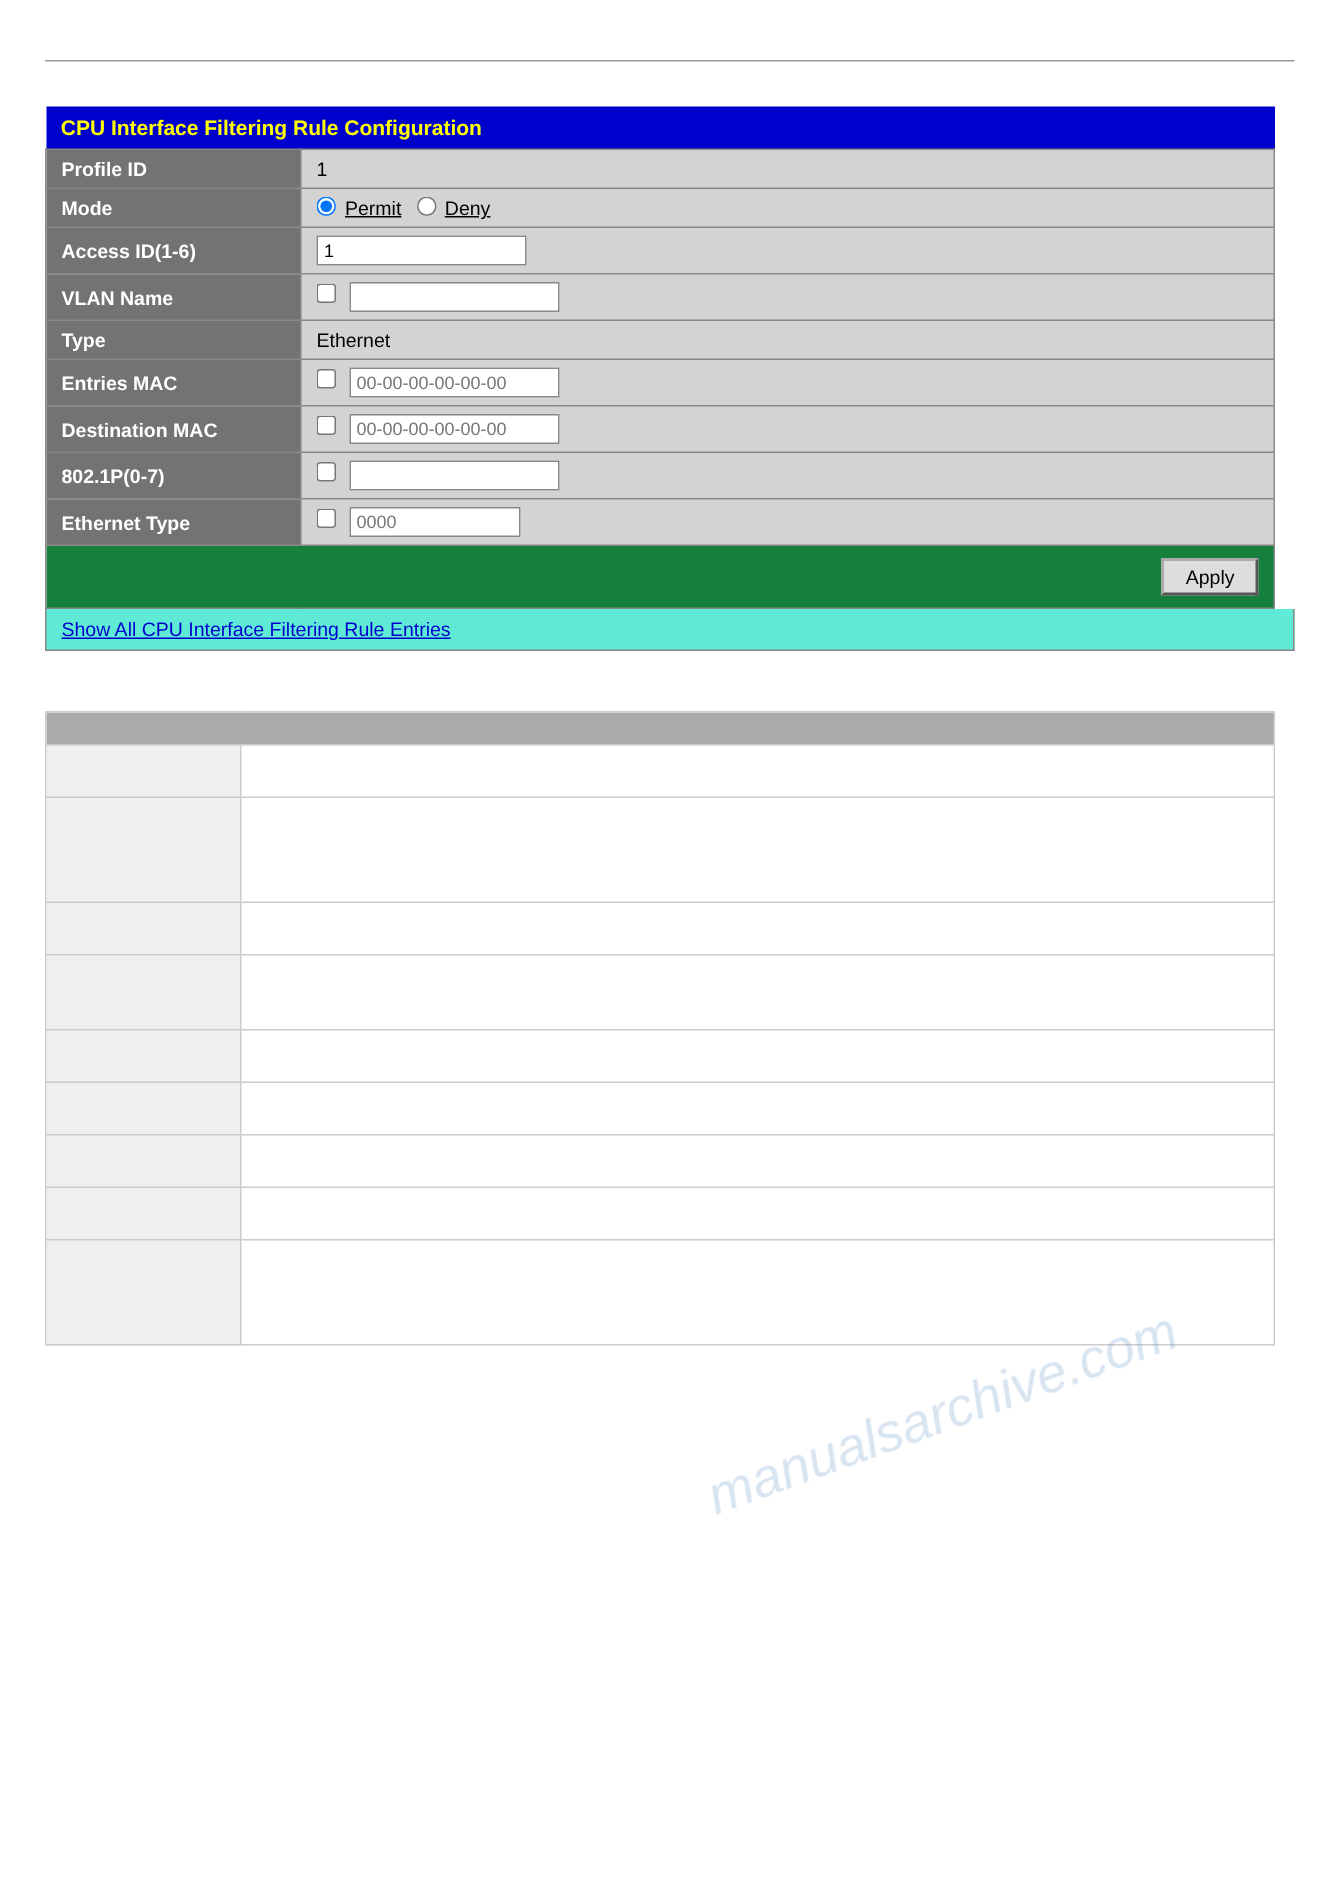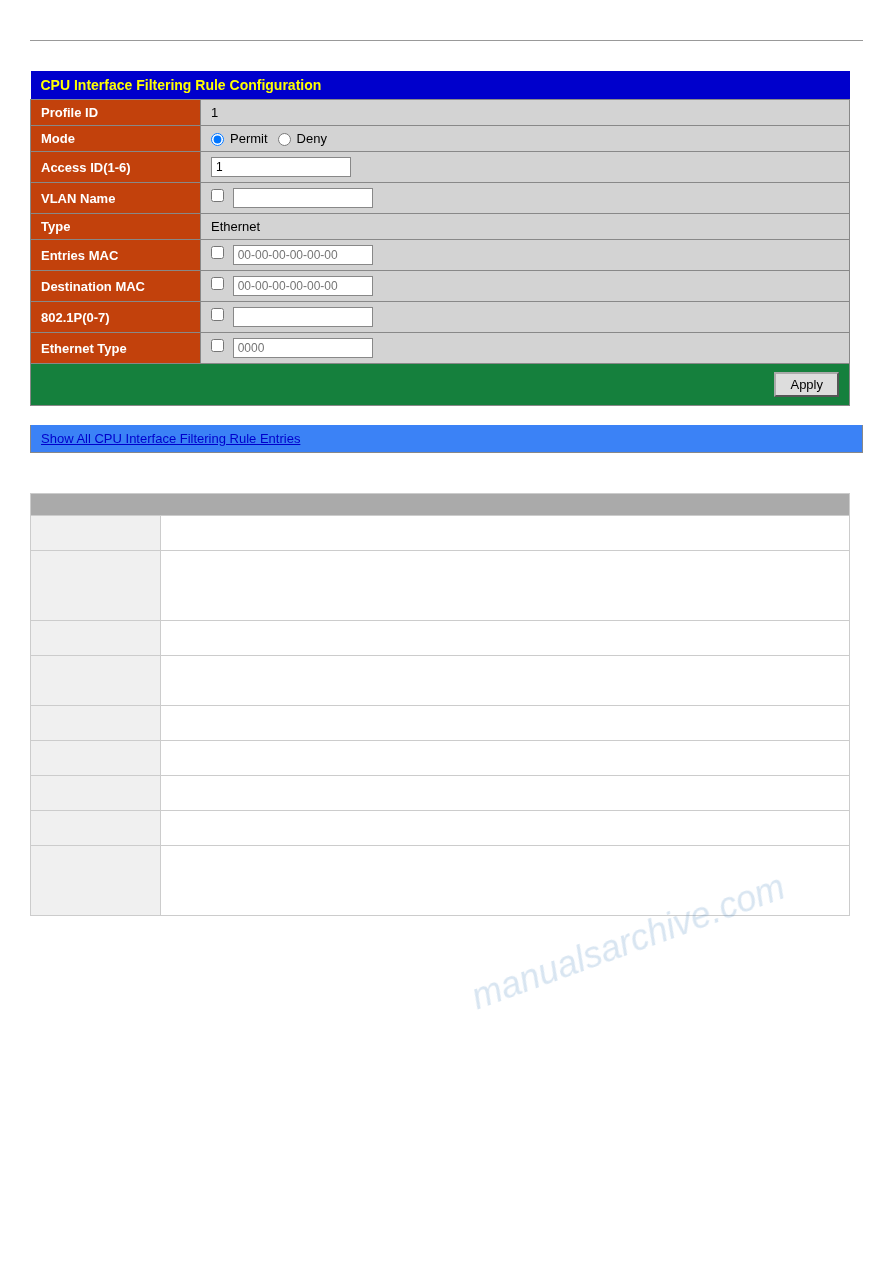--- a/index.html
+++ b/index.html
@@ -25,21 +25,21 @@
 
     .config-table .header-row td {
       background-color: #0000cc;
       color: #ffff00;
       font-weight: bold;
       font-size: 14px;
       padding: 6px 10px;
     }
 
     .config-table .label-cell {
-      background-color: #c2410c;
+      background-color: #737373;
       color: #fff;
       font-weight: bold;
       padding: 5px 10px;
       width: 170px;
       border: 1px solid #888;
     }
 
     .config-table .value-cell {
       background-color: #d3d3d3;
       padding: 5px 10px;
@@ -75,24 +75,23 @@
       padding: 3px 14px;
       background: #ddd;
       border: 2px outset #aaa;
       font-size: 13px;
       cursor: pointer;
     }
 
     .show-link {
       display: block;
       padding: 6px 10px;
-      background-color: #3b82f6;
+      background-color: #5eead4;
       border: 1px solid #888;
       border-top: none;
-      margin-top: 19px;
     }
 
     .show-link a {
       color: #0000cc;
       text-decoration: underline;
       font-size: 13px;
     }
 
     
     .ref-table {
@@ -134,22 +133,23 @@
     }
 
     .radio-group {
       display: flex;
       align-items: center;
       gap: 10px;
     }
 
     .radio-item {
       display: flex;
-      align-items: flex-end;
+      align-items: flex-start;
       gap: 3px;
+      text-decoration: underline;
     }
 
     .watermark {
       position: fixed;
       bottom: 300px;
       right: 100px;
       color: rgba(100, 150, 200, 0.25);
       font-size: 36px;
       font-style: italic;
       transform: rotate(-20deg);
@@ -222,21 +222,21 @@
     <td class="label-cell">802.1P(0-7)</td>
     <td class="value-cell">
       <input type="checkbox" style="">
       <input type="text" style="width: 140px;">
     </td>
   </tr>
   <tr>
     <td class="label-cell">Ethernet Type</td>
     <td class="value-cell">
       <input type="checkbox" style="">
-      <input type="text" placeholder="0000" style="width: 140px;">
+      <input type="text" placeholder="0000" style="width: 114px;">
     </td>
   </tr>
   <tr class="apply-row">
     <td colspan="2">
       <button class="apply-btn">Apply</button>
     </td>
   </tr>
 </tbody>
   </table>
 

